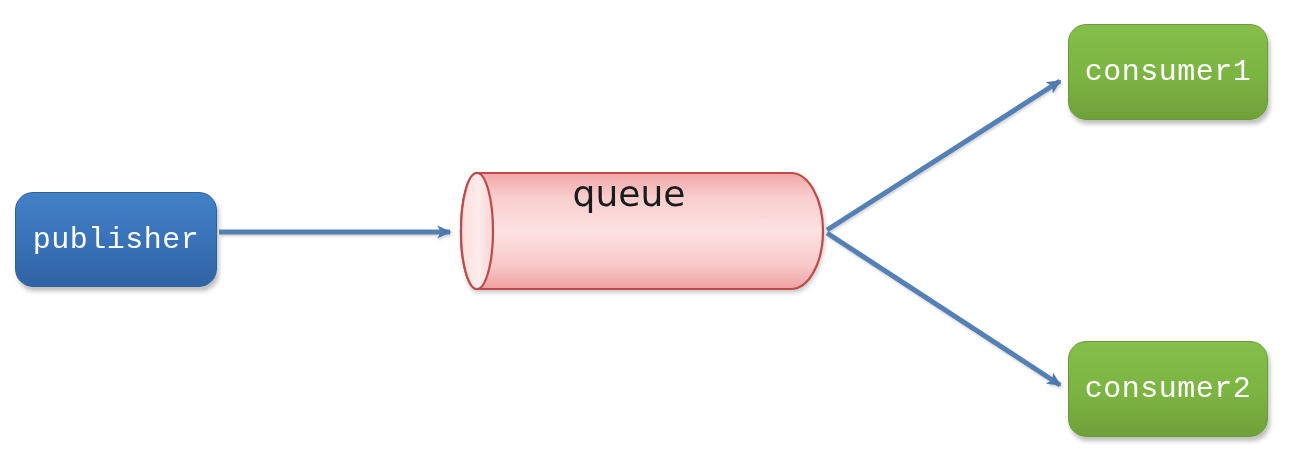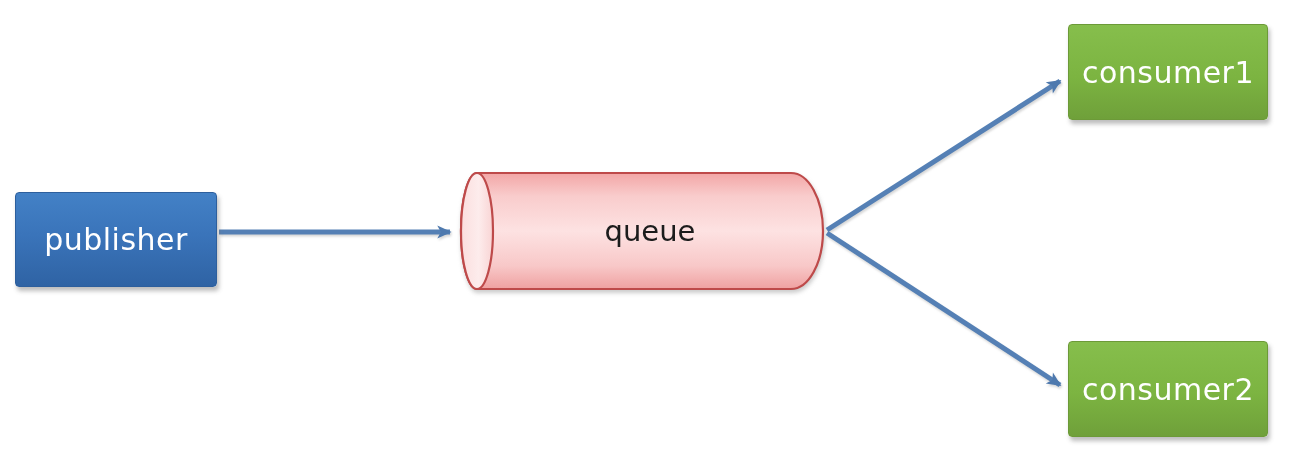--- a/index.html
+++ b/index.html
@@ -26,26 +26,27 @@
     filter: drop-shadow(1px 2px 1px rgba(90,90,90,0.25));
   }
   .cyl-group {
     filter: drop-shadow(1px 3px 2px rgba(110,110,110,0.35));
   }
   .node {
     position: absolute;
     display: flex;
     align-items: center;
     justify-content: center;
-    border-radius: 4px;
+    border-radius: 18px;
     color: #ffffff;
     font-size: 30px;
     letter-spacing: 0.5px;
     box-shadow: 2px 4px 4px rgba(110,110,110,0.45);
     box-sizing: border-box;
+    font-family: Liberation Mono, monospace;
   }
   .node-publisher {
     left: 15px;
     top: 192px;
     width: 202px;
     height: 95px;
     background: linear-gradient(180deg, #4381C6 0%, #3A74BA 45%, #2F63A4 100%);
     border: 1px solid #2D5F9D;
   }
   .node-consumer1 {
@@ -59,29 +60,29 @@
   .node-consumer2 {
     left: 1068px;
     top: 341px;
     width: 200px;
     height: 96px;
     background: linear-gradient(180deg, #86BE4C 0%, #7CB441 55%, #6FA03A 100%);
     border: 1px solid #6C9A38;
   }
   .queue-label {
     position: absolute;
-    left: 500px;
+    left: 479px;
     top: 173px;
     width: 300px;
     height: 116px;
     display: flex;
-    align-items: center;
+    align-items: flex-start;
     justify-content: center;
     color: #1c1c1c;
-    font-size: 29px;
+    font-size: 36px;
   }
   .node-label {
     pointer-events: none;
   }
 </style>
 </head>
 <body>
 
 <div class="canvas">
 

